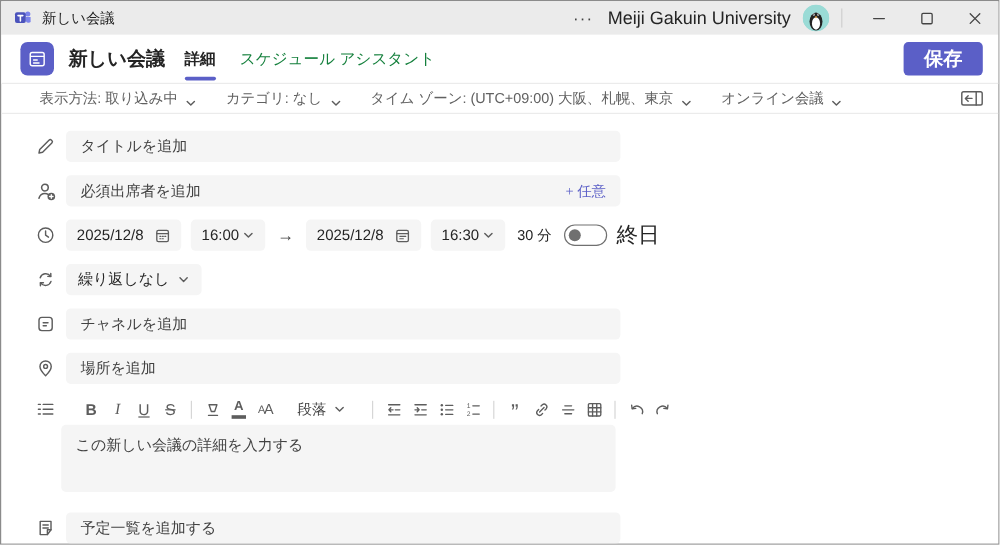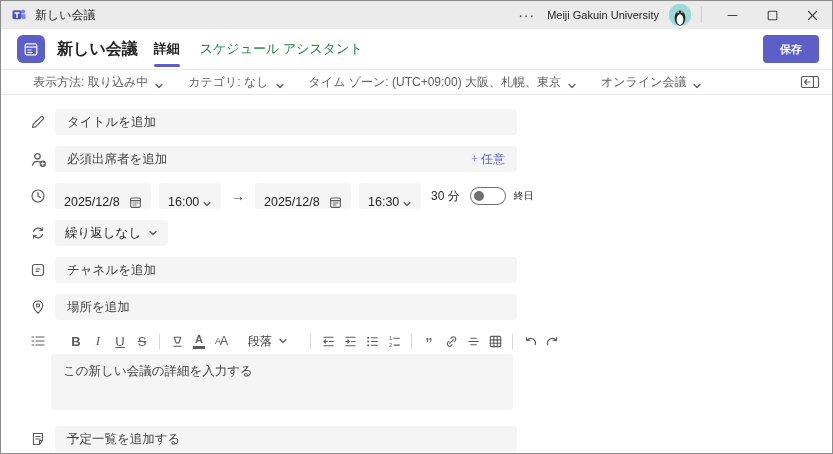--- a/index.html
+++ b/index.html
@@ -4,61 +4,61 @@
 <style>
   html,body{margin:0;padding:0;background:#fff;font-family:"Liberation Sans","DejaVu Sans",sans-serif;}
   .window{width:833px;height:454px;box-sizing:border-box;border:1px solid #8b8b8b;background:#fff;position:relative;overflow:hidden;}
 
   
   .titlebar{height:28px;background:#ebebeb;display:flex;align-items:center;padding-left:10px;}
   .tb-left{display:flex;align-items:center;gap:8px;}
   .app-title{font-size:12px;color:#242424;}
   .tb-right{margin-left:auto;display:flex;align-items:center;height:100%;}
   .more-btn{font-size:14px;color:#424242;letter-spacing:1px;padding:0 12px;cursor:pointer;background:none;border:none;font-family:inherit;}
-  .org{font-size:11px;color:#242424;margin-right:10px;}
+  .org{font-size:15px;color:#242424;margin-right:10px;}
   .avatar{width:22px;height:22px;border-radius:50%;overflow:hidden;background:#9adbd6;flex:0 0 auto;}
   .tb-divider{width:1px;height:16px;background:#cfcfcf;margin:0 10px;}
   .winbtn{width:40px;height:28px;display:flex;align-items:center;justify-content:center;background:none;border:none;cursor:pointer;}
 
   
   .header{height:40px;display:flex;align-items:center;padding:0 13px 0 16px;border-bottom:1px solid #ebebeb;background:#fff;}
   .cal-icon{width:28px;height:28px;border-radius:6px;background:#5b5fc7;display:flex;align-items:center;justify-content:center;flex:0 0 auto;}
   .h-title{font-size:16px;font-weight:700;color:#242424;margin:0 16px 0 12px;white-space:nowrap;}
   .tab{position:relative;font-size:13px;color:#15803d;margin-right:20px;padding:11px 0;cursor:pointer;background:none;border:none;font-family:inherit;white-space:nowrap;}
   .tab.active{font-weight:700;color:#242424;}
   .tab.active::after{content:"";position:absolute;left:0;right:0;bottom:2px;height:3px;border-radius:2px;background:#5b5fc7;}
-  .save-btn{margin-left:auto;background:#5b5fc7;color:#fff;font-size:11px;font-weight:600;border:none;border-radius:4px;height:28px;padding:0 17px;cursor:pointer;font-family:Liberation Mono, monospace;white-space:nowrap;}
+  .save-btn{margin-left:auto;background:#5b5fc7;color:#fff;font-size:16px;font-weight:600;border:none;border-radius:4px;height:28px;padding:0 17px;cursor:pointer;font-family:Liberation Mono, monospace;white-space:nowrap;}
 
   
   .optionsbar{height:24px;display:flex;align-items:center;padding:0 10px 0 32px;border-bottom:1px solid #ebebeb;}
   .opt-item{display:flex;align-items:flex-end;gap:6px;margin-right:24px;font-size:12px;color:#616161;background:none;border:none;cursor:pointer;font-family:inherit;white-space:nowrap;padding:0;}
   .collapse-btn{margin-left:auto;background:none;border:none;cursor:pointer;display:flex;align-items:center;padding:2px;}
 
   
   .form{padding-top:14px;}
   .frow{display:flex;align-items:center;padding-left:28px;margin-bottom:11px;}
   .ficon{width:18px;display:flex;justify-content:center;align-items:center;margin-right:8px;flex:0 0 auto;}
   .field{background:#f5f5f5;border:none;border-radius:4px;height:26px;font-size:12.5px;color:#242424;padding:0 12px;box-sizing:border-box;font-family:inherit;outline:none;}
   .field::placeholder{color:#424242;opacity:1;}
   .field-full{width:462px;}
   .wrapfield{width:462px;display:flex;align-items:center;background:#f5f5f5;border-radius:4px;height:26px;box-sizing:border-box;font-family:Liberation Serif, serif;}
   .wrapfield input{background:transparent;flex:1;min-width:0;}
   .optional-btn{color:#5b5fc7;font-size:12px;background:none;border:none;cursor:pointer;padding:0 12px;font-family:inherit;white-space:nowrap;}
 
-  .pillbox{display:flex;align-items:flex-end;justify-content:space-between;background:#f5f5f5;border-radius:4px;height:26px;box-sizing:border-box;padding:0 9px;font-size:12.5px;color:#242424;cursor:pointer;border:none;font-family:inherit;}
+  .pillbox{display:flex;align-items:center;justify-content:space-between;background:#f5f5f5;border-radius:4px;height:26px;box-sizing:border-box;padding:0 9px;font-size:12.5px;color:#242424;cursor:pointer;border:none;font-family:inherit;}
   .date-box{width:96px;margin-right:8px;}
   .time-box{width:62px;margin-right:8px;}
   .arrow-glyph{font-size:14px;color:#424242;margin:0 10px 0 2px;}
   .duration{font-size:12px;color:#242424;margin:0 10px 0 2px;white-space:nowrap;}
   .toggle{width:36px;height:18px;border-radius:10px;position:relative;box-sizing:border-box;cursor:pointer;border:none;padding:0;flex:0 0 auto;}
   .toggle.off{background:#fff;border:1px solid #707070;}
   .toggle.off .knob{position:absolute;left:3px;top:3px;width:10px;height:10px;border-radius:50%;background:#707070;}
   .toggle.on{background:#5b5fc7;}
   .toggle.on .knob{position:absolute;right:3px;top:3px;width:12px;height:12px;border-radius:50%;background:#fff;}
-  .tgl-label{font-size:10px;color:#242424;margin-left:8px;white-space:nowrap;}
+  .tgl-label{font-size:18px;color:#242424;margin-left:8px;white-space:nowrap;}
 
   .recur-box{padding:0 10px;gap:7px;display:flex;align-items:center;}
 
   .loc-right{display:flex;align-items:center;padding-right:9px;}
   .loc-label{font-size:12.5px;color:#242424;margin-right:8px;white-space:nowrap;}
 
   
   .toolbar-row{margin-bottom:0;}
   .toolbar{display:flex;align-items:center;height:26px;padding-left:10px;}
   .tbtn{width:22px;height:22px;display:flex;align-items:center;justify-content:center;background:none;border:none;cursor:pointer;color:#5d5d5d;font-family:inherit;padding:0;flex:0 0 auto;}

